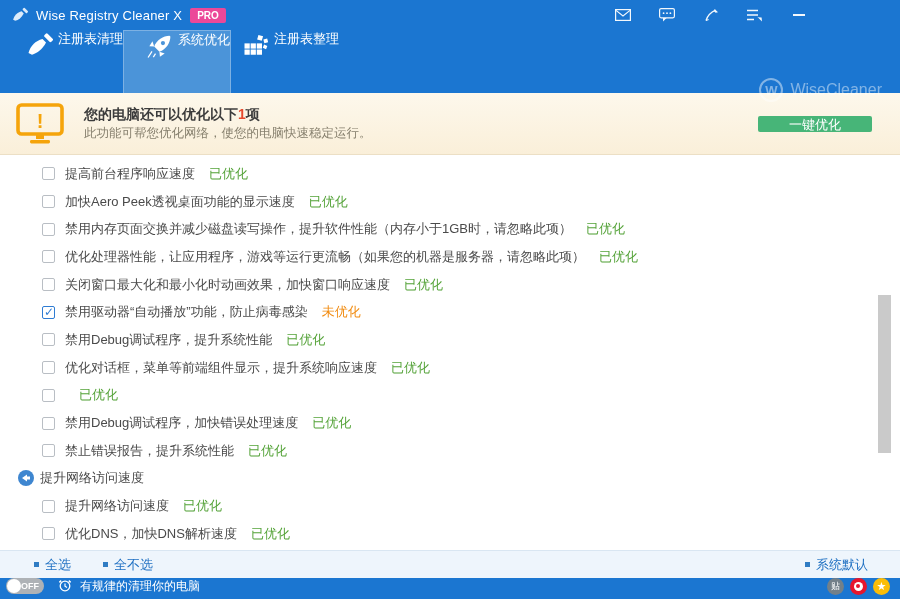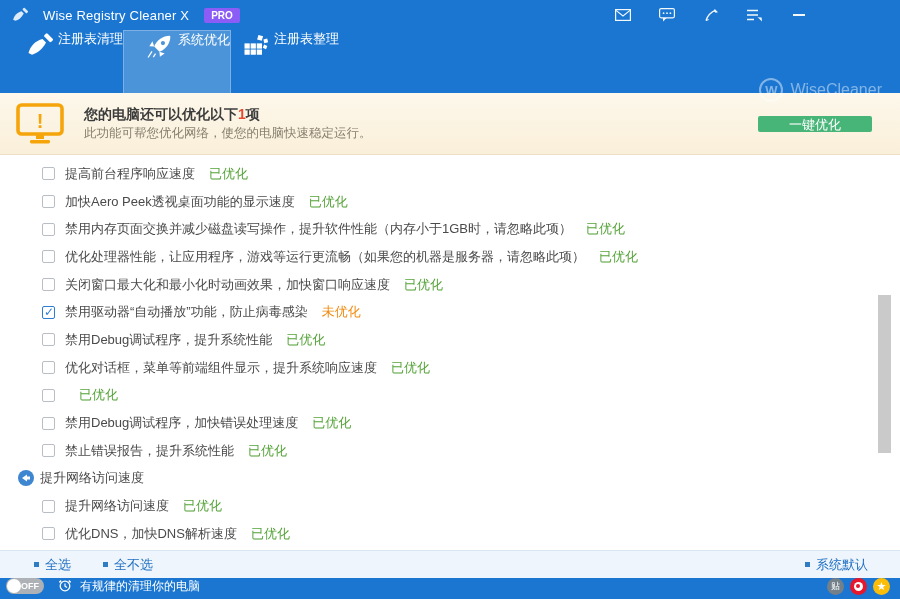--- a/index.html
+++ b/index.html
@@ -1,24 +1,24 @@
 <!DOCTYPE html>
 <html><head>
 <meta charset="utf-8">
 <style>
   * { margin:0; padding:0; box-sizing:border-box; }
   html,body { width:900px; height:599px; overflow:hidden; }
   body { font-family:"Liberation Sans","DejaVu Sans",sans-serif; background:#fff; }
   .app { width:900px; height:599px; display:flex; flex-direction:column; position:relative; }
 
   
-  .titlebar { height:30px; background:#1b76d1; display:flex; align-items:center; padding-left:10px; flex:none;gap:7px; }
+  .titlebar { height:30px; background:#1b76d1; display:flex; align-items:center; padding-left:10px; flex:none; }
   .app-icon { width:18px; height:18px; margin-right:8px; display:flex; align-items:center; justify-content:center; }
   .app-title { color:#fff; font-size:13px; letter-spacing:.2px; }
-  .pro-badge { background:#8b5cf6; color:#fff; font-size:10px; font-weight:bold; padding:2px 7px; border-radius:2px; margin-left:8px; }
+  .pro-badge { background:#ec4899; color:#fff; font-size:10px; font-weight:bold; padding:2px 7px; border-radius:2px; margin-left:8px; }
   .tb-icons { margin-left:auto; display:flex; align-items:center; gap:26px; padding-right:92px; }
   .tb-btn { width:18px; height:16px; display:flex; align-items:center; justify-content:center; cursor:pointer; opacity:.95; }
   .min-dash { width:12px; height:2px; background:#fff; }
 
   
   .tabbar { height:63px; background:#1b76d1; display:flex; padding-left:15px; flex:none; position:relative; }
   .tab { width:108px; display:flex; flex-direction:row; align-items:flex-start; justify-content:flex-end; padding-bottom:8px; gap:5px; cursor:pointer; }
   .tab .ticon { height:30px; display:flex; align-items:flex-end; justify-content:center; }
   .tab .tlabel { color:#fff; font-size:13px; }
   .tab.active { background:#4b94d9; border:1px solid rgba(255,255,255,.28); border-bottom:none; }

